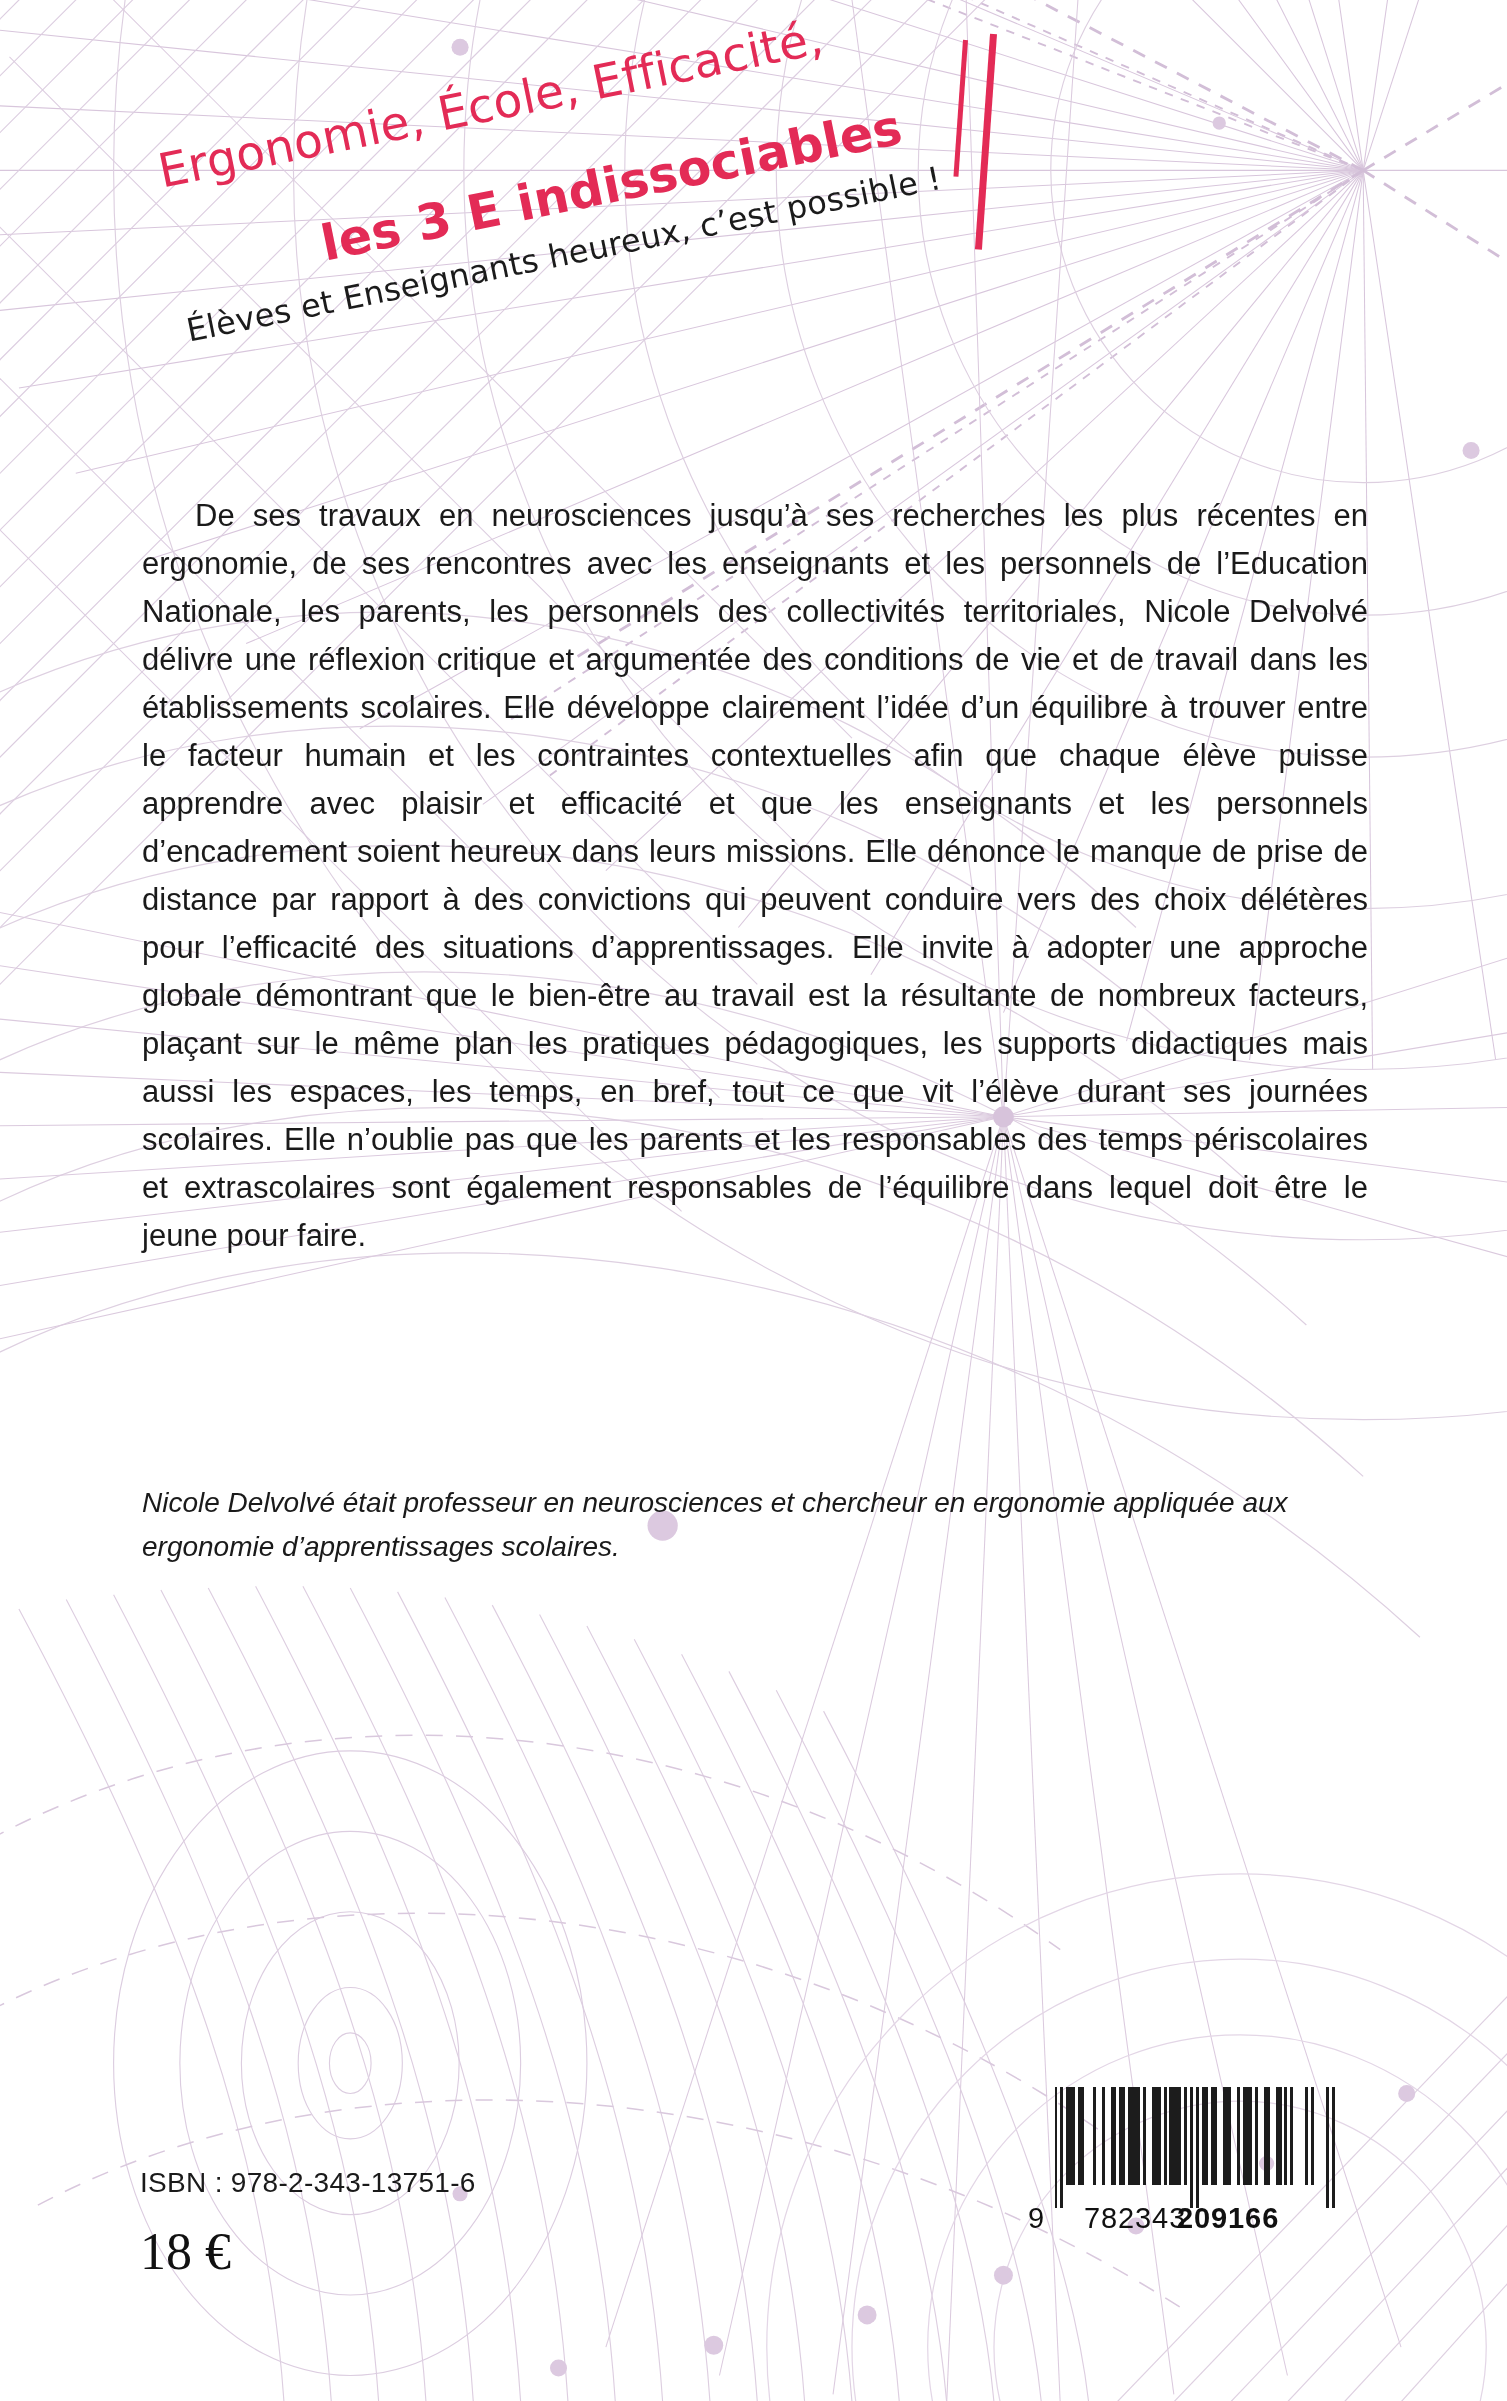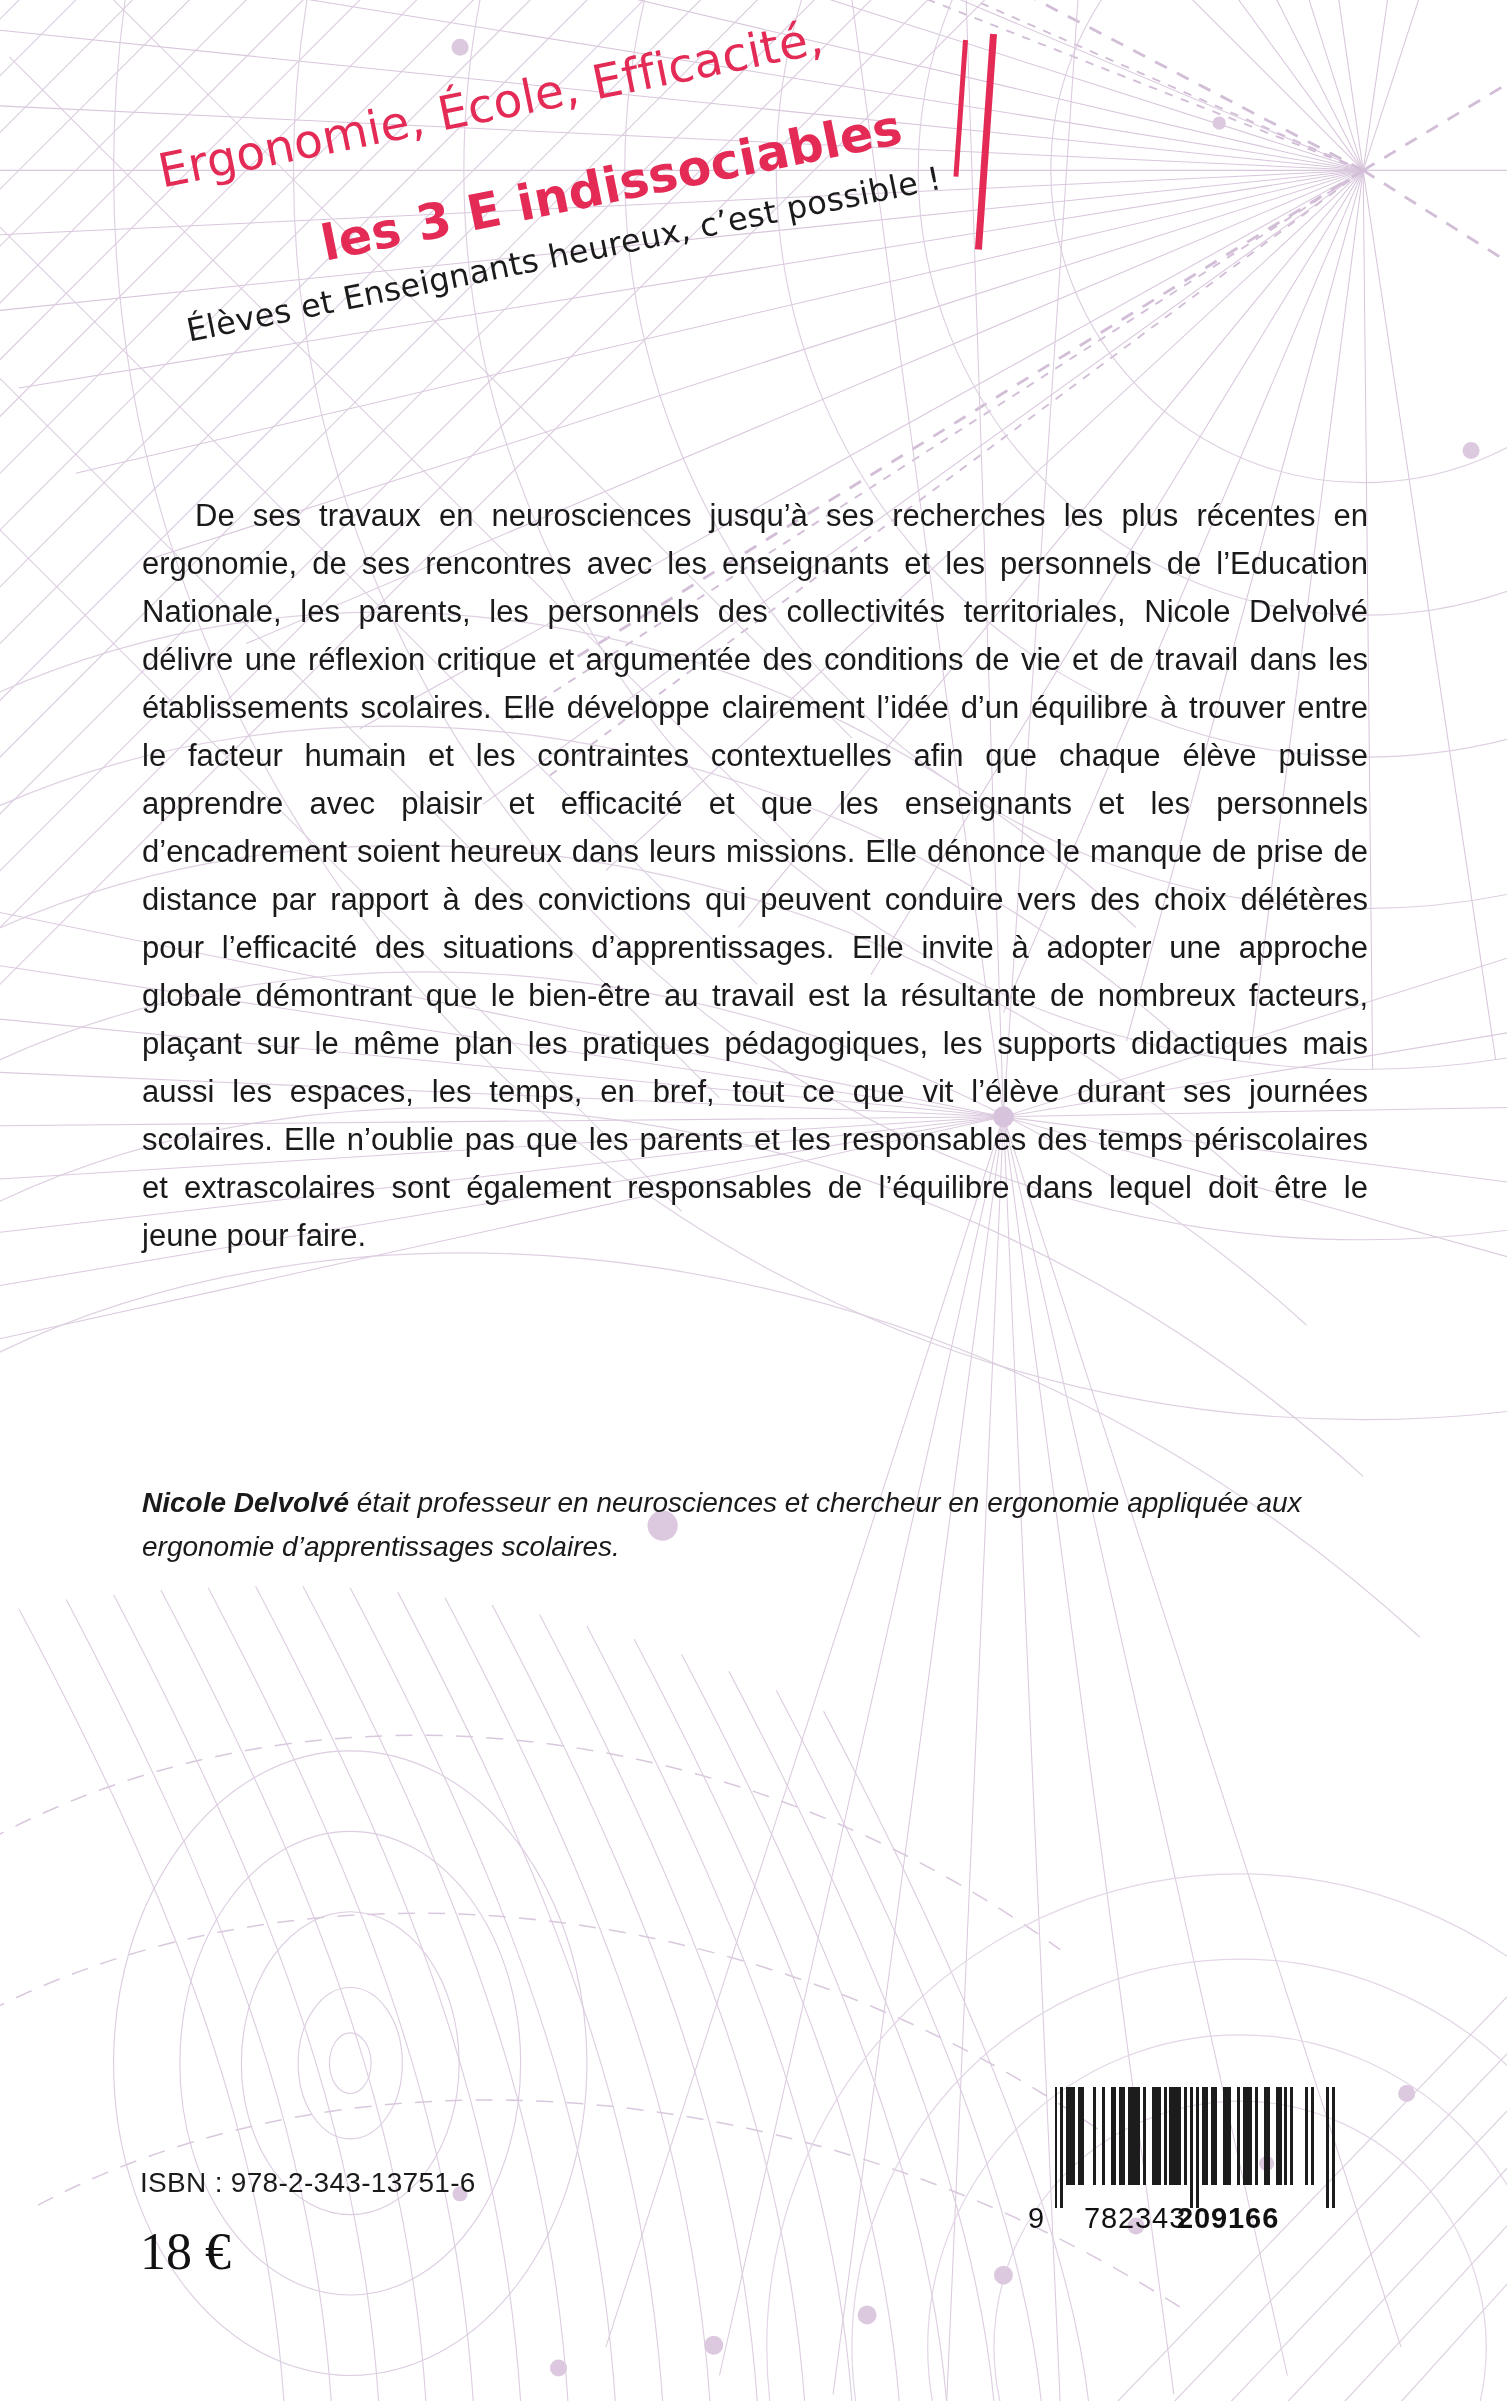--- a/index.html
+++ b/index.html
@@ -113,21 +113,21 @@
     top: 1481px;
     width: 1226px;
     color: #1a1a1a;
     font-family: "Liberation Sans", sans-serif;
     font-style: italic;
     font-size: 28px;
     line-height: 44px;
     text-align: left;
   }
   #author-bio .author-name {
-    font-weight: 700;
+    font-weight: 400;
     font-style: italic;
   }
   #author-bio .bio-para {
     margin: 0;
   }
 
   
   #isbn-text {
     position: absolute;
     left: 140px;

